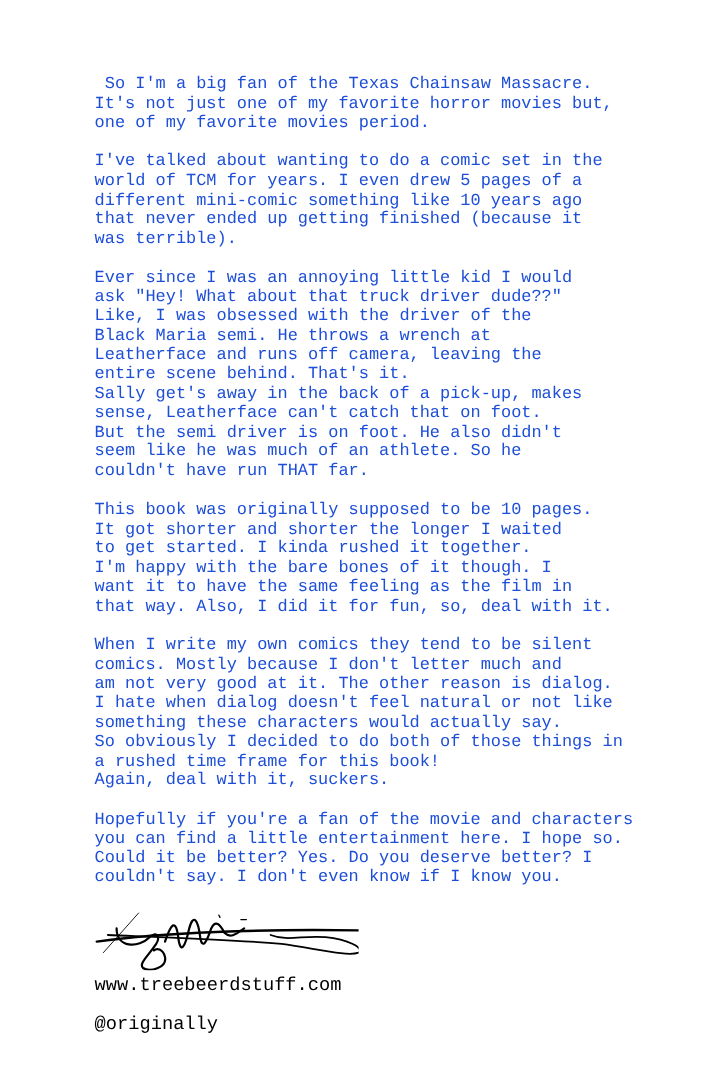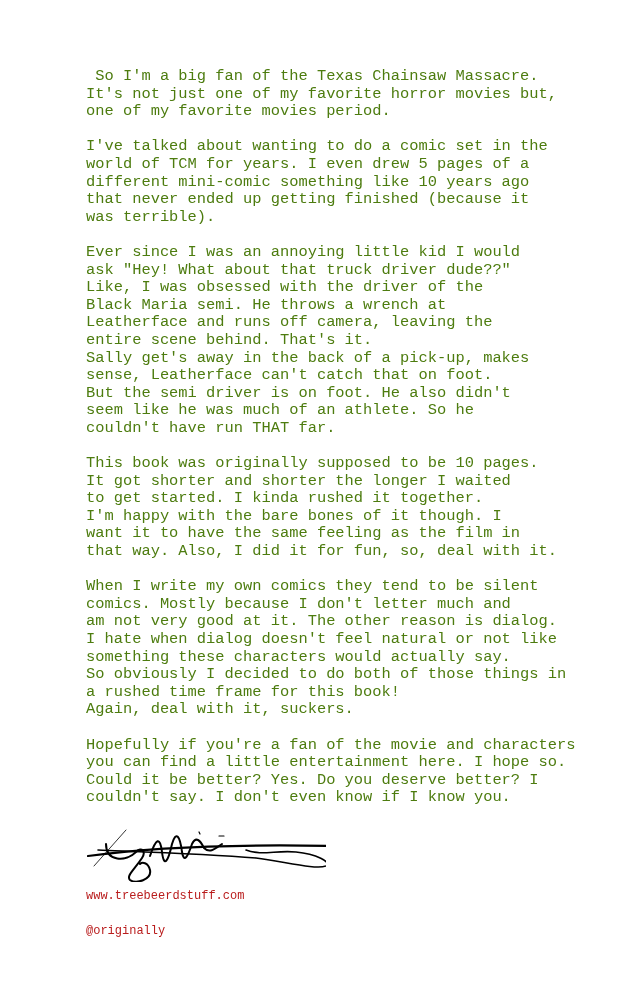--- a/index.html
+++ b/index.html
@@ -1,30 +1,30 @@
 <!DOCTYPE html>
 <html><head>
 <meta charset="utf-8">
 <style>
   html, body { margin: 0; padding: 0; background: #ffffff; }
   body { width: 640px; height: 989px; position: relative; overflow: hidden; }
   .page {
     position: absolute; left: 86px; top: 68px; width: 540px;
     font-family: "Liberation Mono", "DejaVu Sans Mono", monospace;
-    font-size: 15.4px; line-height: 17.6px; color: #4d7c0f;
+    font-size: 15.4px; line-height: 17.6px; color: #1d4ed8;
     white-space: pre;
   }
   .para { margin: 0 0 17.6px 0; }
   .signature {
     position: absolute; left: 86px; top: 822px; width: 240px; height: 60px;
   }
   .link {
     position: absolute; left: 86px;
     font-family: "Liberation Mono", "DejaVu Sans Mono", monospace;
-    font-size: 12px; line-height: 17.6px; color: #b91c1c; white-space: pre;
+    font-size: 17px; line-height: 17.6px; color: #000000; white-space: pre;
   }
   .website { top: 888px; }
   .handle { top: 923px; }
 </style>
 </head>
 <body>
 
 <div class="page" id="letter-body"><div class="para"><div> So I'm a big fan of the Texas Chainsaw Massacre.</div><div>It's not just one of my favorite horror movies but,</div><div>one of my favorite movies period.</div></div><div class="para"><div>I've talked about wanting to do a comic set in the</div><div>world of TCM for years. I even drew 5 pages of a</div><div>different mini-comic something like 10 years ago</div><div>that never ended up getting finished (because it</div><div>was terrible).</div></div><div class="para"><div>Ever since I was an annoying little kid I would</div><div>ask "Hey! What about that truck driver dude??"</div><div>Like, I was obsessed with the driver of the</div><div>Black Maria semi. He throws a wrench at</div><div>Leatherface and runs off camera, leaving the</div><div>entire scene behind. That's it.</div><div>Sally get's away in the back of a pick-up, makes</div><div>sense, Leatherface can't catch that on foot.</div><div>But the semi driver is on foot. He also didn't</div><div>seem like he was much of an athlete. So he</div><div>couldn't have run THAT far.</div></div><div class="para"><div>This book was originally supposed to be 10 pages.</div><div>It got shorter and shorter the longer I waited</div><div>to get started. I kinda rushed it together.</div><div>I'm happy with the bare bones of it though. I</div><div>want it to have the same feeling as the film in</div><div>that way. Also, I did it for fun, so, deal with it.</div></div><div class="para"><div>When I write my own comics they tend to be silent</div><div>comics. Mostly because I don't letter much and</div><div>am not very good at it. The other reason is dialog.</div><div>I hate when dialog doesn't feel natural or not like</div><div>something these characters would actually say.</div><div>So obviously I decided to do both of those things in</div><div>a rushed time frame for this book!</div><div>Again, deal with it, suckers.</div></div><div class="para"><div>Hopefully if you're a fan of the movie and characters</div><div>you can find a little entertainment here. I hope so.</div><div>Could it be better? Yes. Do you deserve better? I</div><div>couldn't say. I don't even know if I know you.</div></div></div>
 
 <svg class="signature" viewBox="0 0 240 60" xmlns="http://www.w3.org/2000/svg">

